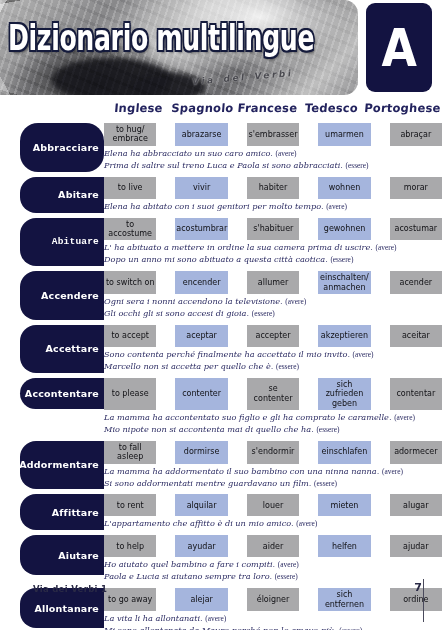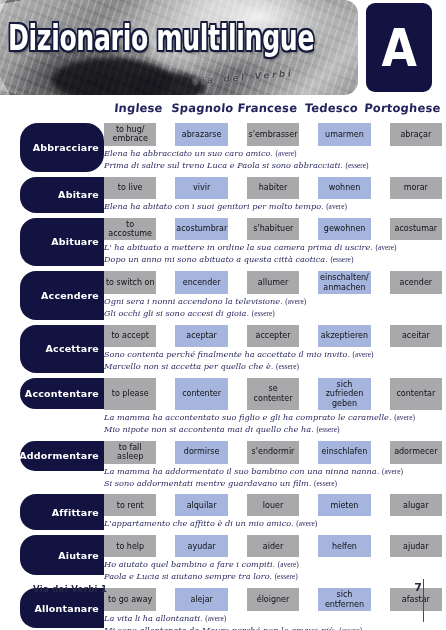--- a/index.html
+++ b/index.html
@@ -194,21 +194,21 @@
           <div class="trans-cell grey">habiter</div>
           <div class="trans-cell blue">wohnen</div>
           <div class="trans-cell grey">morar</div>
         </div>
         <div class="examples">
           <div class="example"><span>Elena ha abitato con i suoi genitori per molto tempo.</span> <span class="aux">(avere)</span></div>
         </div>
       </div>
     </div>
     <div class="verb-row">
-      <div class="verb-label" style="height: 48px;">Abituare</div>
+      <div class="verb-label" style="height: 48px; font-family: Liberation Mono, monospace;">Abituare</div>
       <div class="row-right">
         <div class="trans-strip">
           <div class="trans-cell grey">to accostume</div>
           <div class="trans-cell blue">acostumbrar</div>
           <div class="trans-cell grey">s'habituer</div>
           <div class="trans-cell blue">gewohnen</div>
           <div class="trans-cell grey">acostumar</div>
         </div>
         <div class="examples">
           <div class="example"><span>L' ha abituato a mettere in ordine la sua camera prima di uscire.</span> <span class="aux">(avere)</span></div>
@@ -258,21 +258,21 @@
           <div class="trans-cell blue">sich zufrieden<br>geben</div>
           <div class="trans-cell grey">contentar</div>
         </div>
         <div class="examples">
           <div class="example"><span>La mamma ha accontentato suo figlio e gli ha comprato le caramelle.</span> <span class="aux">(avere)</span></div>
           <div class="example"><span>Mio nipote non  si accontenta mai di quello che ha.</span> <span class="aux">(essere)</span></div>
         </div>
       </div>
     </div>
     <div class="verb-row">
-      <div class="verb-label" style="height: 30px;">Addormentare</div>
+      <div class="verb-label" style="height: 48px;">Addormentare</div>
       <div class="row-right">
         <div class="trans-strip">
           <div class="trans-cell grey">to fall asleep</div>
           <div class="trans-cell blue">dormirse</div>
           <div class="trans-cell grey">s'endormir</div>
           <div class="trans-cell blue">einschlafen</div>
           <div class="trans-cell grey">adormecer</div>
         </div>
         <div class="examples">
           <div class="example"><span>La mamma ha addormentato il suo bambino con una ninna nanna.</span> <span class="aux">(avere)</span></div>
@@ -312,21 +312,21 @@
       </div>
     </div>
     <div class="verb-row">
       <div class="verb-label" style="height: 40px;">Allontanare</div>
       <div class="row-right">
         <div class="trans-strip">
           <div class="trans-cell grey">to go away</div>
           <div class="trans-cell blue">alejar</div>
           <div class="trans-cell grey">éloigner</div>
           <div class="trans-cell blue">sich entfernen</div>
-          <div class="trans-cell grey">afastar</div>
+          <div class="trans-cell grey">ordine</div>
         </div>
         <div class="examples">
           <div class="example"><span>La vita li ha allontanati.</span> <span class="aux">(avere)</span></div>
           <div class="example"><span>Mi sono allontanata da Mauro perché non lo amavo più.</span> <span class="aux">(essere)</span></div>
         </div>
       </div>
     </div>
   </div>
 
 <div id="footer">

